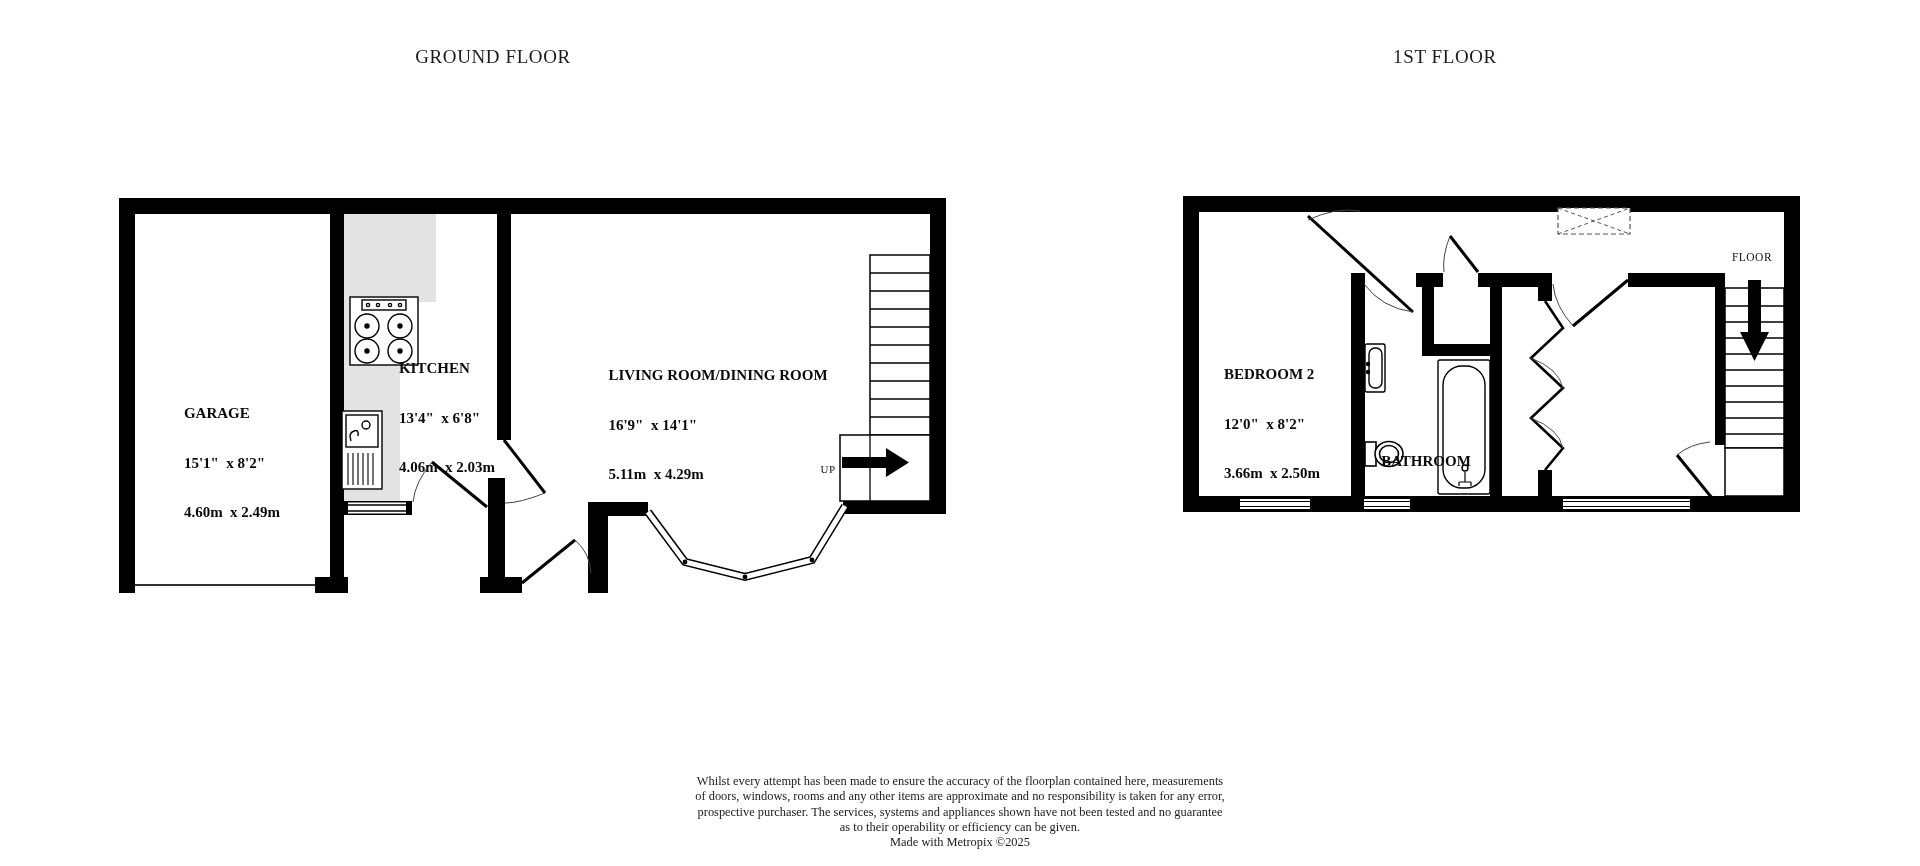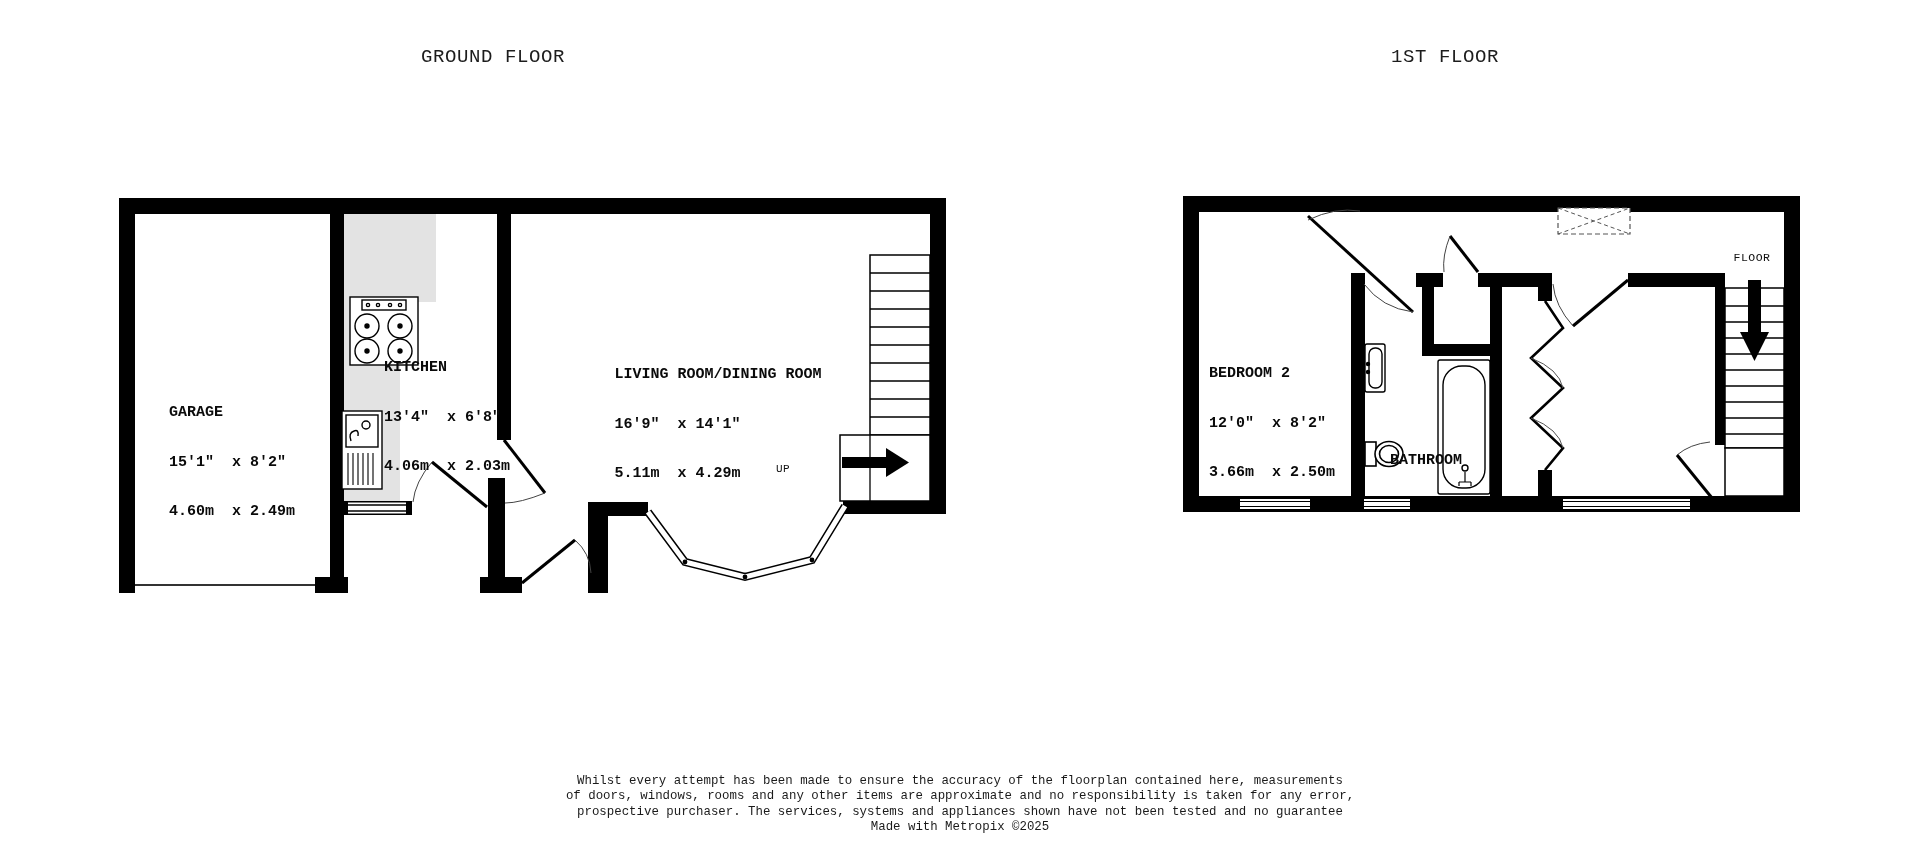--- a/index.html
+++ b/index.html
@@ -1,17 +1,17 @@
 <!DOCTYPE html>
 <html><head>
 <meta charset="utf-8">
 <style>
   html,body{margin:0;padding:0;background:#fff;}
   .page{position:relative;width:1920px;height:866px;background:#ffffff;
-        font-family:Liberation Mono, monospace;overflow:hidden;}
+        font-family:Liberation Serif, serif;overflow:hidden;}
   .floor-title{position:absolute;transform:translateX(-50%);font-size:19px;
         color:#1c1c1c;letter-spacing:.6px;white-space:pre;}
   .room-label{position:absolute;transform:translateX(-50%);text-align:left;
         font-weight:bold;font-size:15px;line-height:16.5px;color:#0a0a0a;white-space:pre;}
   .room-label .rname{white-space:pre;}
   .stair-label{position:absolute;transform:translateX(-50%);font-size:11.5px;
         color:#111;letter-spacing:.5px;white-space:pre;}
   .plan-svg{position:absolute;}
   .disclaimer{position:absolute;left:960px;top:774px;transform:translateX(-50%);
         width:1060px;text-align:center;font-size:12.4px;line-height:15.3px;color:#1a1a1a;}
@@ -205,23 +205,24 @@
   </div>
   <div class="room-label" style="left:1272px;top:333px;">
     <div class="rname">BEDROOM 2</div>
     <div class="rdim">12'0"  x 8'2"</div>
     <div class="rdim">3.66m  x 2.50m</div>
   </div>
   <div class="room-label" style="left:1426px;top:420px;">
     <div class="rname">BATHROOM</div>
   </div>
 
-  <div class="stair-label" style="left:783px;top:463px;font-size:11px;">UP</div>
+  <div class="stair-label" style="left:828px;top:463px;font-size:11px;">UP</div>
   <div class="stair-label" style="left:1752px;top:251px;">FLOOR</div>
 
   <div class="disclaimer">
     <div>Whilst every attempt has been made to ensure the accuracy of the floorplan contained here, measurements</div>
     <div>of doors, windows, rooms and any other items are approximate and no responsibility is taken for any error,</div>
     <div>prospective purchaser. The services, systems and appliances shown have not been tested and no guarantee</div>
+    <div>as to their operability or efficiency can be given.</div>
     <div>Made with Metropix ©2025</div>
   </div>
 
 </div>
 
 </body></html>

